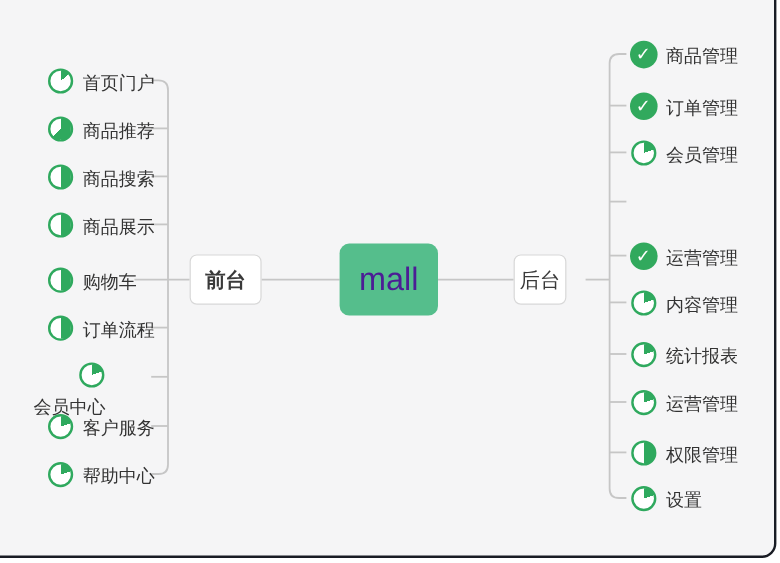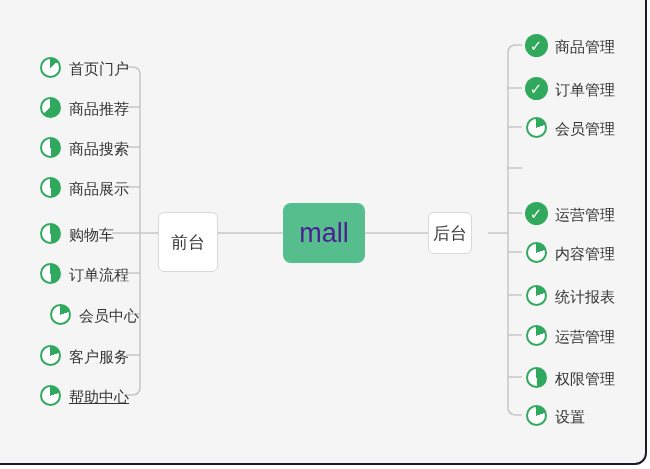--- a/index.html
+++ b/index.html
@@ -86,21 +86,21 @@
         <path d="M508 252 H522"></path>
         <path d="M508 295 H522"></path>
         <path d="M508 335 H522"></path>
         <path d="M508 377 H522"></path>
       </g>
     </svg>
 
     <div class="node root" style="left:283px;top:203px;width:82px;height:60px;">
       <span>mall</span>
     </div>
-    <div class="node" style="left:158px;top:212px;width:60px;height:60px;">
+    <div class="node" style="left:158px;top:212px;width:60px;height:42px;font-weight:bold;">
       <span>前台</span>
     </div>
     <div class="node" style="left:428px;top:212px;width:44px;height:42px;">
       <span>后台</span>
     </div>
 
     <div class="topic" style="left:38px;top:55px;">
       <span class="icon-slot">
           <span class="pie" data-progress="pie-1-8"></span>
         </span>
@@ -129,33 +129,33 @@
           <span class="pie" data-progress="pie-1-2"></span>
         </span>
       <span class="label">购物车</span>
     </div>
     <div class="topic" style="left:38px;top:261px;">
       <span class="icon-slot">
           <span class="pie" data-progress="pie-1-2"></span>
         </span>
       <span class="label">订单流程</span>
     </div>
-    <div class="topic" style="left:48px;top:302px;">
+    <div class="topic" style="left:28px;top:302px;flex-direction:column;">
       <span class="icon-slot">
           <span class="pie" data-progress="pie-1-4"></span>
         </span>
       <span class="label">会员中心</span>
     </div>
     <div class="topic" style="left:38px;top:343px;">
       <span class="icon-slot">
           <span class="pie" data-progress="pie-1-4"></span>
         </span>
       <span class="label">客户服务</span>
     </div>
-    <div class="topic" style="left:38px;top:383px;text-decoration:underline;">
+    <div class="topic" style="left:38px;top:383px;">
       <span class="icon-slot">
           <span class="pie" data-progress="pie-1-4"></span>
         </span>
       <span class="label">帮助中心</span>
     </div>
 
     <div class="topic" style="left:524px;top:33px;">
       <span class="icon-slot">
           <span class="pie" data-progress="check-done"></span>
         </span>

